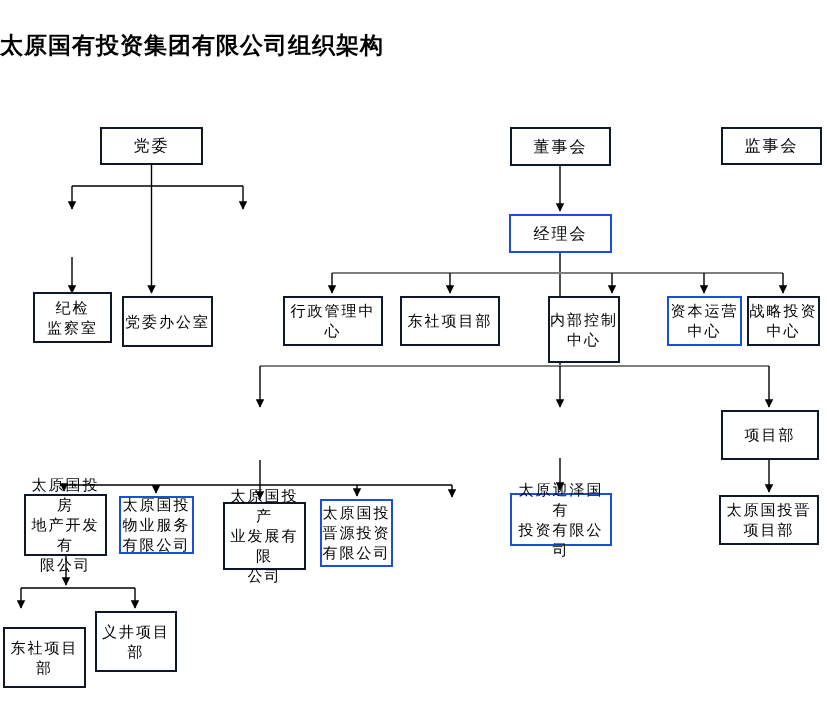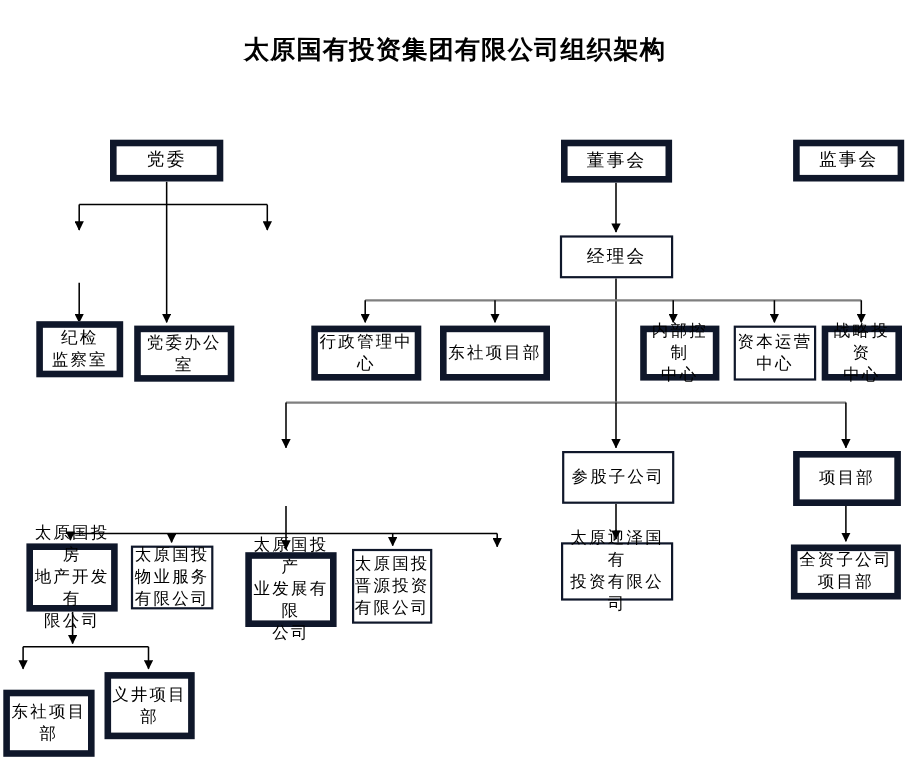--- a/index.html
+++ b/index.html
@@ -7,35 +7,34 @@
   .canvas{
     position:relative;
     width:827px;height:704px;
     background:#ffffff;
     font-family:"Liberation Serif","DejaVu Serif",serif;
     color:#000;
     overflow:hidden;
   }
   .title{
     position:absolute;left:0;top:30px;width:100%;
-    text-align:center;
     font-size:23px;font-weight:bold;letter-spacing:1px;
   }
   svg.wires{position:absolute;left:0;top:0;pointer-events:none;}
   .node{
     position:absolute;
     box-sizing:border-box;
-    border:6px solid #0f172a;
+    border:2px solid #0f172a;
     background:#ffffff;
     display:flex;align-items:center;justify-content:center;
     text-align:center;
     font-size:15px;line-height:20px;letter-spacing:2px;
     white-space:pre-line;
   }
-  .node.gray{border:2px solid #0f172a;}
+  .node.gray{border:2px solid #1d4ed8;}
   .node.big{font-size:16px;}
 </style>
 </head>
 <body>
 
 <div class="canvas">
 
   <div class="title">太原国有投资集团有限公司组织架构</div>
 
   <svg class="wires" width="827" height="704" viewBox="0 0 827 704">
@@ -88,43 +87,42 @@
   <div class="node big" style="left:510px;top:127px;width:101px;height:39px">董事会</div>
   <div class="node big" style="left:721px;top:127px;width:101px;height:38px">监事会</div>
 
   <div class="node big gray" style="left:509px;top:214px;width:103px;height:39px">经理会</div>
 
   <div class="node" style="left:33px;top:292px;width:79px;height:51px">纪检
 监察室</div>
   <div class="node" style="left:122px;top:296px;width:91px;height:51px">党委办公室</div>
   <div class="node" style="left:283px;top:296px;width:100px;height:50px">行政管理中心</div>
   <div class="node" style="left:400px;top:296px;width:100px;height:50px">东社项目部</div>
-  <div class="node" style="left:582px;top:296px;width:72px;height:50px">内部控制
+  <div class="node" style="left:548px;top:296px;width:72px;height:67px">内部控制
 中心</div>
   <div class="node gray" style="left:667px;top:296px;width:75px;height:50px">资本运营
 中心</div>
   <div class="node" style="left:747px;top:296px;width:73px;height:50px">战略投资
 中心</div>
 
-  <div class="node gray" style="left:511px;top:410px;width:102px;height:48px">参股子公司</div>
   <div class="node" style="left:721px;top:410px;width:98px;height:50px">项目部</div>
 
   <div class="node" style="left:24px;top:494px;width:83px;height:62px">太原国投房
 地产开发有
 限公司</div>
   <div class="node gray" style="left:119px;top:496px;width:75px;height:58px">太原国投
 物业服务
 有限公司</div>
   <div class="node" style="left:223px;top:502px;width:83px;height:68px">太原国投产
 业发展有限
 公司</div>
   <div class="node gray" style="left:320px;top:499px;width:73px;height:68px">太原国投
 晋源投资
 有限公司</div>
   <div class="node gray" style="left:510px;top:493px;width:102px;height:53px">太原迎泽国有
 投资有限公司</div>
-  <div class="node" style="left:719px;top:495px;width:100px;height:50px">全资子公司
+  <div class="node" style="left:719px;top:495px;width:100px;height:50px">太原国投晋
 项目部</div>
 
   <div class="node" style="left:3px;top:627px;width:83px;height:61px">东社项目部</div>
   <div class="node" style="left:95px;top:611px;width:82px;height:61px">义井项目部</div>
 
 </div>
 
 </body></html>

